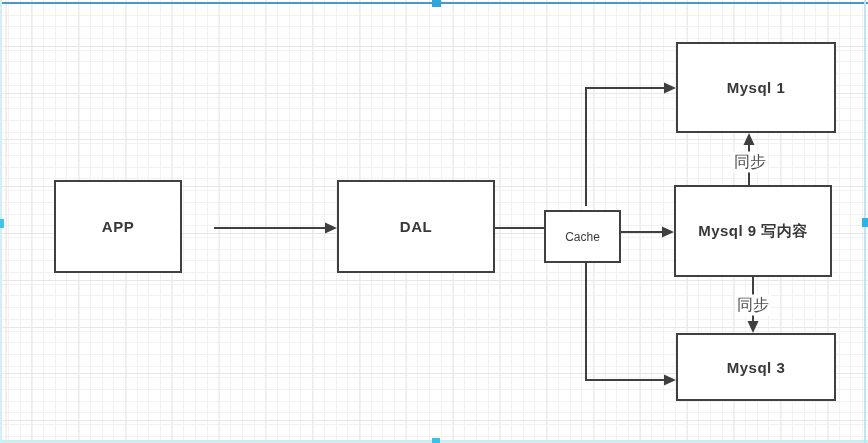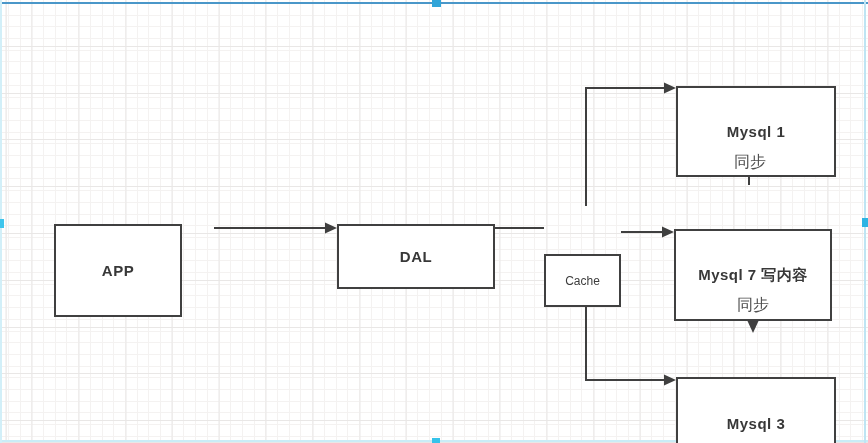--- a/index.html
+++ b/index.html
@@ -27,28 +27,28 @@
   .handle{position:absolute;background:#2fb0e0;}
   .h-top{left:432px;top:0;width:9px;height:7px;background:#31a5d9;}
   .h-bottom{left:432px;top:438px;width:8px;height:5px;background:#35c3ea;}
   .h-left{left:0;top:219px;width:4px;height:9px;background:#3fc5ec;}
   .h-right{left:862px;top:218px;width:6px;height:9px;background:#2db4e4;}
   
   .node{
     position:absolute;box-sizing:border-box;
     background:#ffffff;border:2px solid #404040;
     display:flex;align-items:center;justify-content:center;
-    color:#383838;font-weight:bold;font-size:15px;letter-spacing:.5px;margin-top:44px;
+    color:#383838;font-weight:bold;font-size:15px;letter-spacing:.5px;
   }
   .node-app{left:54px;top:180px;width:128px;height:93px;}
-  .node-dal{left:337px;top:180px;width:158px;height:65px;}
+  .node-dal{left:337px;top:180px;width:158px;height:93px;}
   .node-cache{left:544px;top:210px;width:77px;height:53px;font-weight:normal;font-size:12px;letter-spacing:0;color:#3c3c3c;}
   .node-mysql1{left:676px;top:42px;width:160px;height:91px;}
   .node-mysql2{left:674px;top:185px;width:158px;height:92px;}
-  .node-mysql3{left:676px;top:333px;width:160px;height:93px;}
+  .node-mysql3{left:676px;top:333px;width:160px;height:68px;}
   
   svg.edges{position:absolute;left:0;top:0;width:868px;height:443px;pointer-events:none;}
   svg.edges path{stroke:#3f3f3f;stroke-width:2;fill:none;pointer-events:stroke;}
   svg.edges polygon{fill:#3f3f3f;stroke:none;}
   
   .edge-label{
     position:absolute;transform:translate(-50%,-50%);
     background:#ffffff;padding:0 2px;
     font-size:16px;color:#4f4f4f;white-space:nowrap;
   }
@@ -98,21 +98,21 @@
   <div class="node node-dal">
     <span>DAL</span>
   </div>
   <div class="node node-cache">
     <span>Cache</span>
   </div>
   <div class="node node-mysql1">
     <span>Mysql 1</span>
   </div>
   <div class="node node-mysql2">
-    <span>Mysql 7  写内容</span>
+    <span>Mysql 9  写内容</span>
   </div>
   <div class="node node-mysql3">
     <span>Mysql 3</span>
   </div>
 
   <div class="edge-label lbl-sync-top">同步</div>
   <div class="edge-label lbl-sync-bottom">同步</div>
 
 </div>
 

